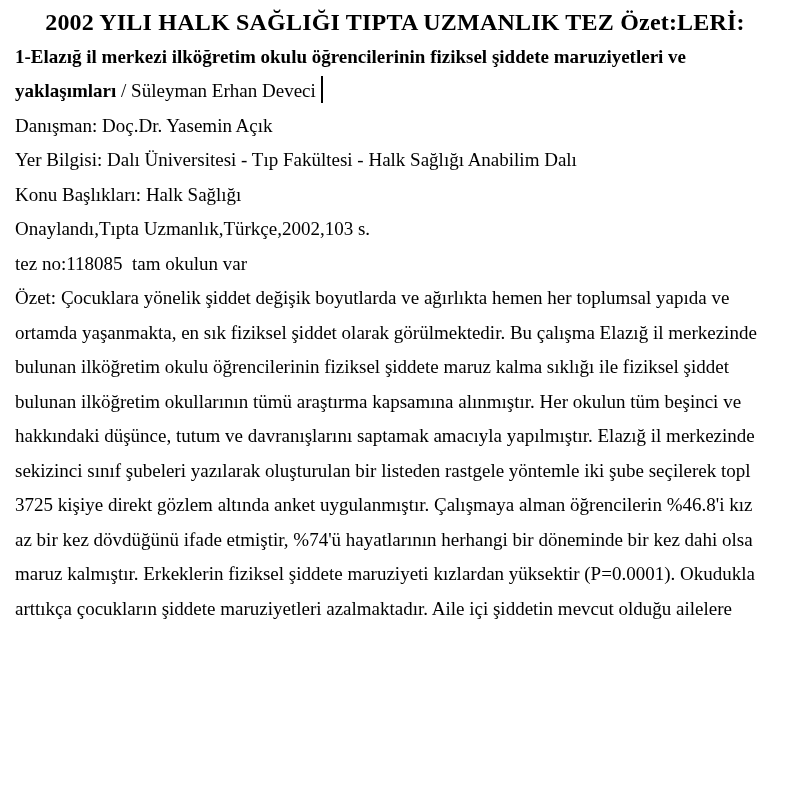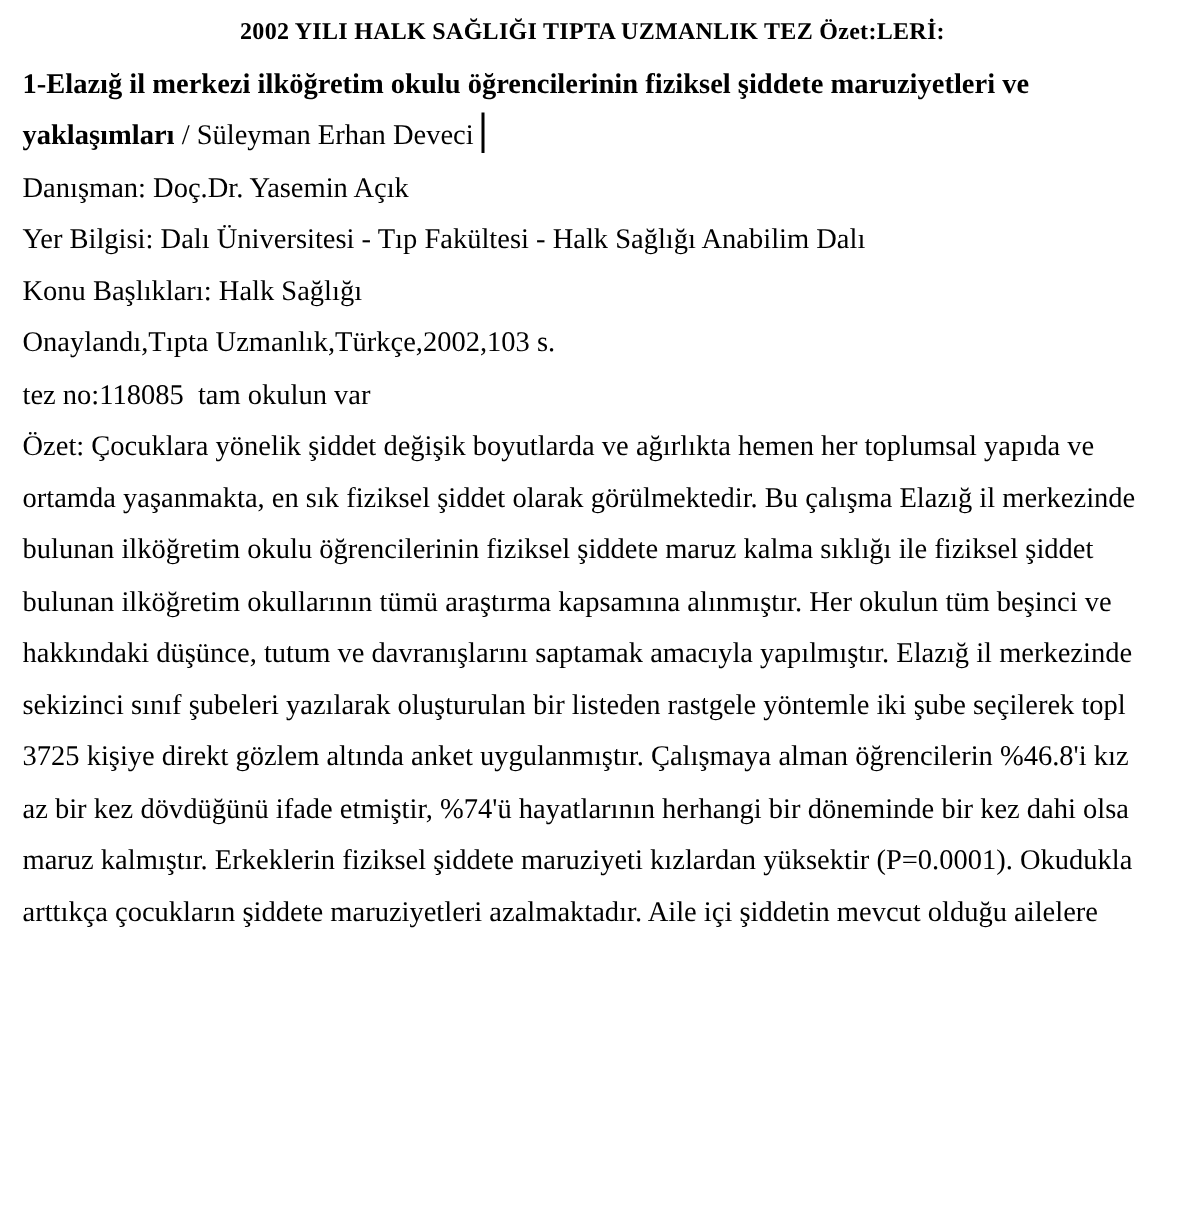--- a/index.html
+++ b/index.html
@@ -19,21 +19,21 @@
     white-space: pre;
     overflow: hidden;
     padding-left: 15px;
     width: 777px;
   }
   .title {
     font-weight: bold;
     text-align: center;
     padding-left: 0;
     width: 790px;
-    font-size: 16px;
+    font-size: 24px;
     letter-spacing: 0.2px;
   }
   .b { font-weight: bold; }
   .caret {
     display: inline-block;
     width: 2px;
     height: 27px;
     background: #000000;
     vertical-align: -6px;
     margin-left: 5px;

